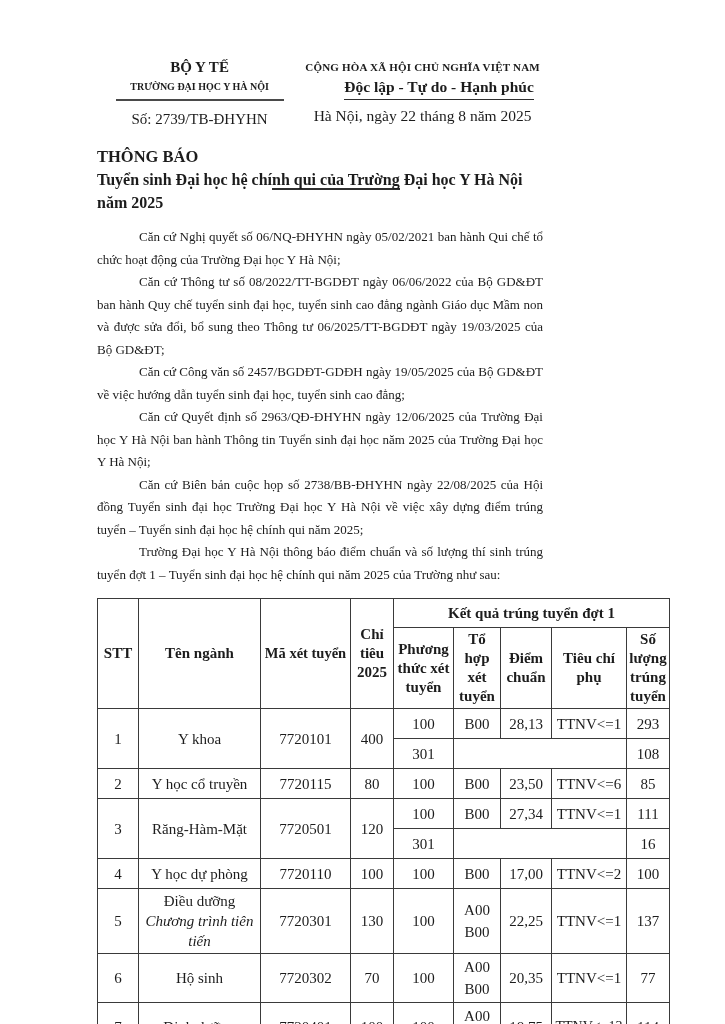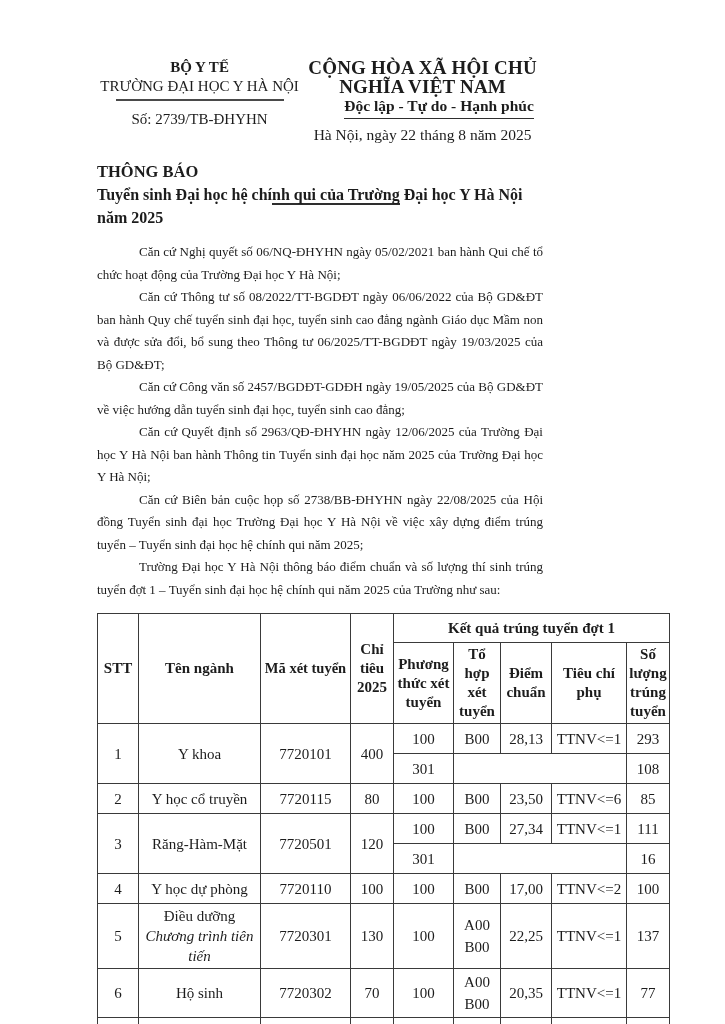--- a/index.html
+++ b/index.html
@@ -6,24 +6,24 @@
   body{width:725px;height:1024px;overflow:hidden;
        font-family:"Liberation Serif","DejaVu Serif",serif;color:#1c1c1c;}
   .page{box-sizing:border-box;width:599px;height:1024px;
         padding:58px 56px 0 97px;background:#fff;}
 
   
   .doc-header{display:flex;width:100%;}
   .hdr-left{width:46%;text-align:center;}
   .hdr-right{width:54%;text-align:center;}
   .ministry{font-size:15px;font-weight:bold;line-height:19px;}
-  .university{font-size:15px;font-weight:normal;line-height:19px;}
+  .university{font-size:10px;font-weight:bold;line-height:19px;}
   .rule{width:168px;height:2px;background:#4a4a4a;margin:3px auto 8px auto;}
   .doc-number{font-size:15px;line-height:20px;}
-  .country{font-size:19px;font-weight:bold;line-height:19px;letter-spacing:.2px;}
+  .country{font-size:11px;font-weight:bold;line-height:19px;letter-spacing:.2px;}
   .motto{display:inline-block;font-size:15.5px;font-weight:bold;line-height:20px;
          border-bottom:1.5px solid #2e2e2e;padding-bottom:2px;margin-left:33px;}
   .place-date{font-size:15.5px;margin-top:7px;}
 
   
   .title-block{margin-top:16px;}
   .t1{font-size:16.5px;font-weight:bold;line-height:23px;}
   .t2{font-size:16px;font-weight:bold;line-height:23px;}
   .t2 .u{border-bottom:2px solid #2e2e2e;}
 

